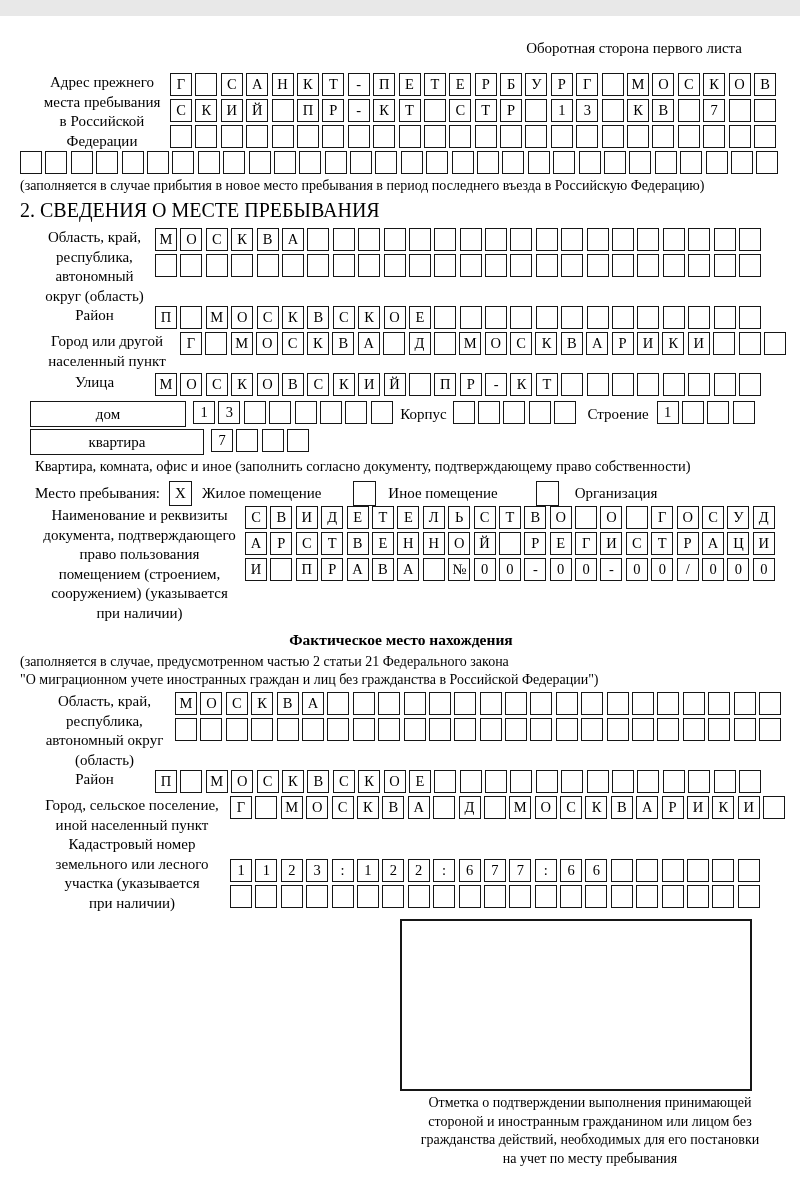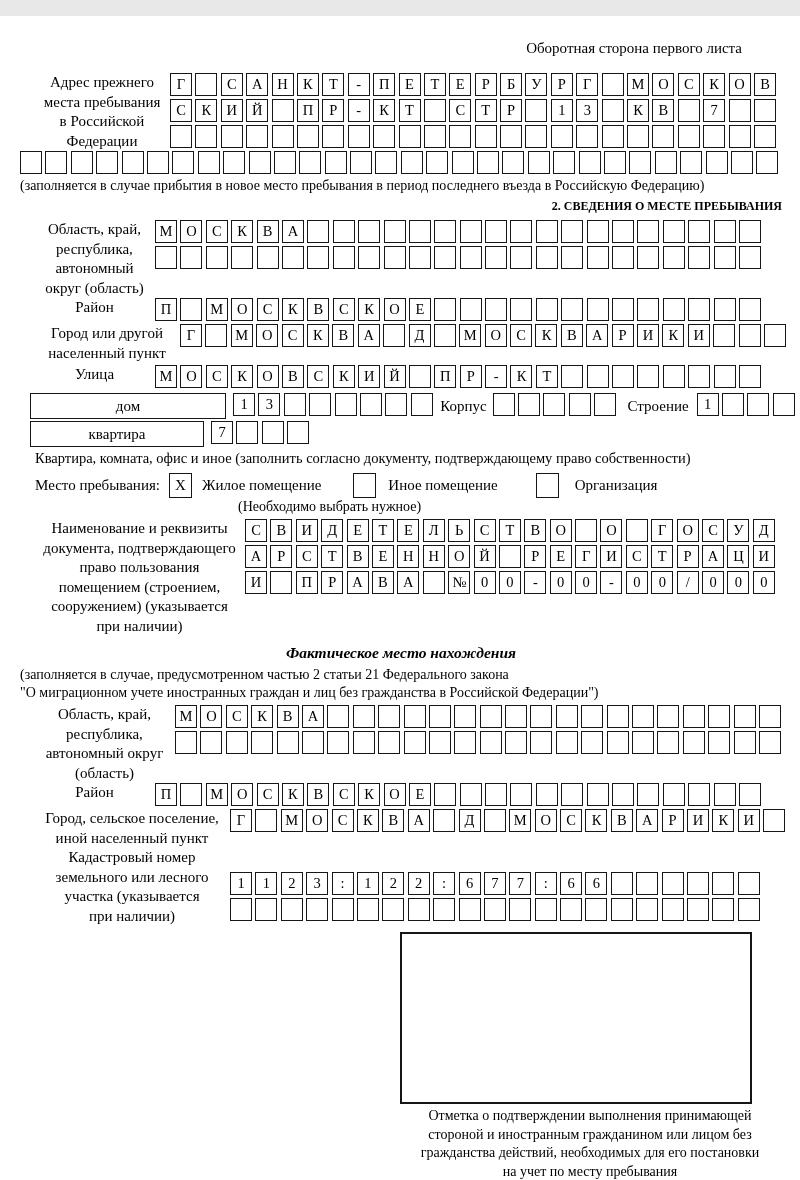--- a/index.html
+++ b/index.html
@@ -13,22 +13,22 @@
   .flabel{flex:none;font-size:15px;line-height:19.5px;padding-left:14px;box-sizing:border-box;white-space:pre-line;text-align:center;}
   .w150{width:150px}.w135{width:135px}.w160{width:160px}.w225{width:225px}
   .w155{width:155px}.w210{width:210px}
   .cellrow{display:flex;margin-bottom:3px;}
   .cell{
     flex:none;width:22px;height:23px;box-sizing:border-box;border:1.6px solid #161616;
     margin-right:3.4px;text-align:center;font-size:14.5px;line-height:20px;
   }
   .caption-c{text-align:left;font-size:14px;line-height:18px;margin:1px 0 3px 0;}
   .caption-l{font-size:14.5px;line-height:19px;margin:0 0 5px 15px;}
-  .sec-title{text-align:right;font-weight:bold;font-size:12px;margin:4px 0 6px 0;}
-  .sub-title{text-align:center;font-weight:bold;font-size:15.5px;margin:8px 0 4px 0;font-style:italic;}
+  .sec-title{text-align:left;font-weight:normal;font-size:20px;margin:4px 0 6px 0;}
+  .sub-title{text-align:center;font-weight:bold;font-size:15.5px;margin:8px 0 4px 0;}
   .widebox{
     display:inline-flex;justify-content:center;align-items:center;flex:none;
     height:26px;border:1.7px solid #161616;box-sizing:border-box;font-size:15px;
   }
   .inline-label{font-size:15px;line-height:26px;flex:none;}
   .house-row,.apt-row{display:flex;align-items:flex-start;margin:2px 0 2px 10px;}
   .stay-row{display:flex;align-items:center;margin:3px 0 0 15px;font-size:15px;}
   .checkbox{
     flex:none;width:23px;height:25px;box-sizing:border-box;border:1.7px solid #161616;
     text-align:center;font-size:15px;line-height:22px;
@@ -313,21 +313,21 @@
         <span class="cell"></span>
         <span class="cell"></span>
         <span class="cell"></span>
         <span class="cell"></span>
         <span class="cell"></span>
         <span class="cell"></span>
       </div>
   </div>
 
   <div class="house-row">
-    <span class="widebox" style="width:196px;margin-right:7px">дом</span>
+    <span class="widebox" style="width:156px;margin-right:7px">дом</span>
     <span class="cellrow">
         <span class="cell">1</span>
         <span class="cell">3</span>
         <span class="cell"></span>
         <span class="cell"></span>
         <span class="cell"></span>
         <span class="cell"></span>
         <span class="cell"></span>
         <span class="cell"></span>
       </span>
@@ -361,21 +361,20 @@
 
   <div class="stay-row">
     <span>Место пребывания:</span>
     <span class="checkbox" style="margin-left:9px">X</span>
     <span style="margin-left:10px">Жилое помещение</span>
     <span class="checkbox" style="margin-left:32px"></span>
     <span style="margin-left:12px">Иное помещение</span>
     <span class="checkbox" style="margin-left:38px"></span>
     <span style="margin-left:16px">Организация</span>
   </div>
-  <div class="stay-note">(Необходимо выбрать нужное)</div>
 
   <div class="frow">
     <div class="flabel w225">Наименование и реквизиты
 документа, подтверждающего
 право пользования
 помещением (строением,
 сооружением) (указывается
 при наличии)</div>
     <div>
       <div class="cellrow">

